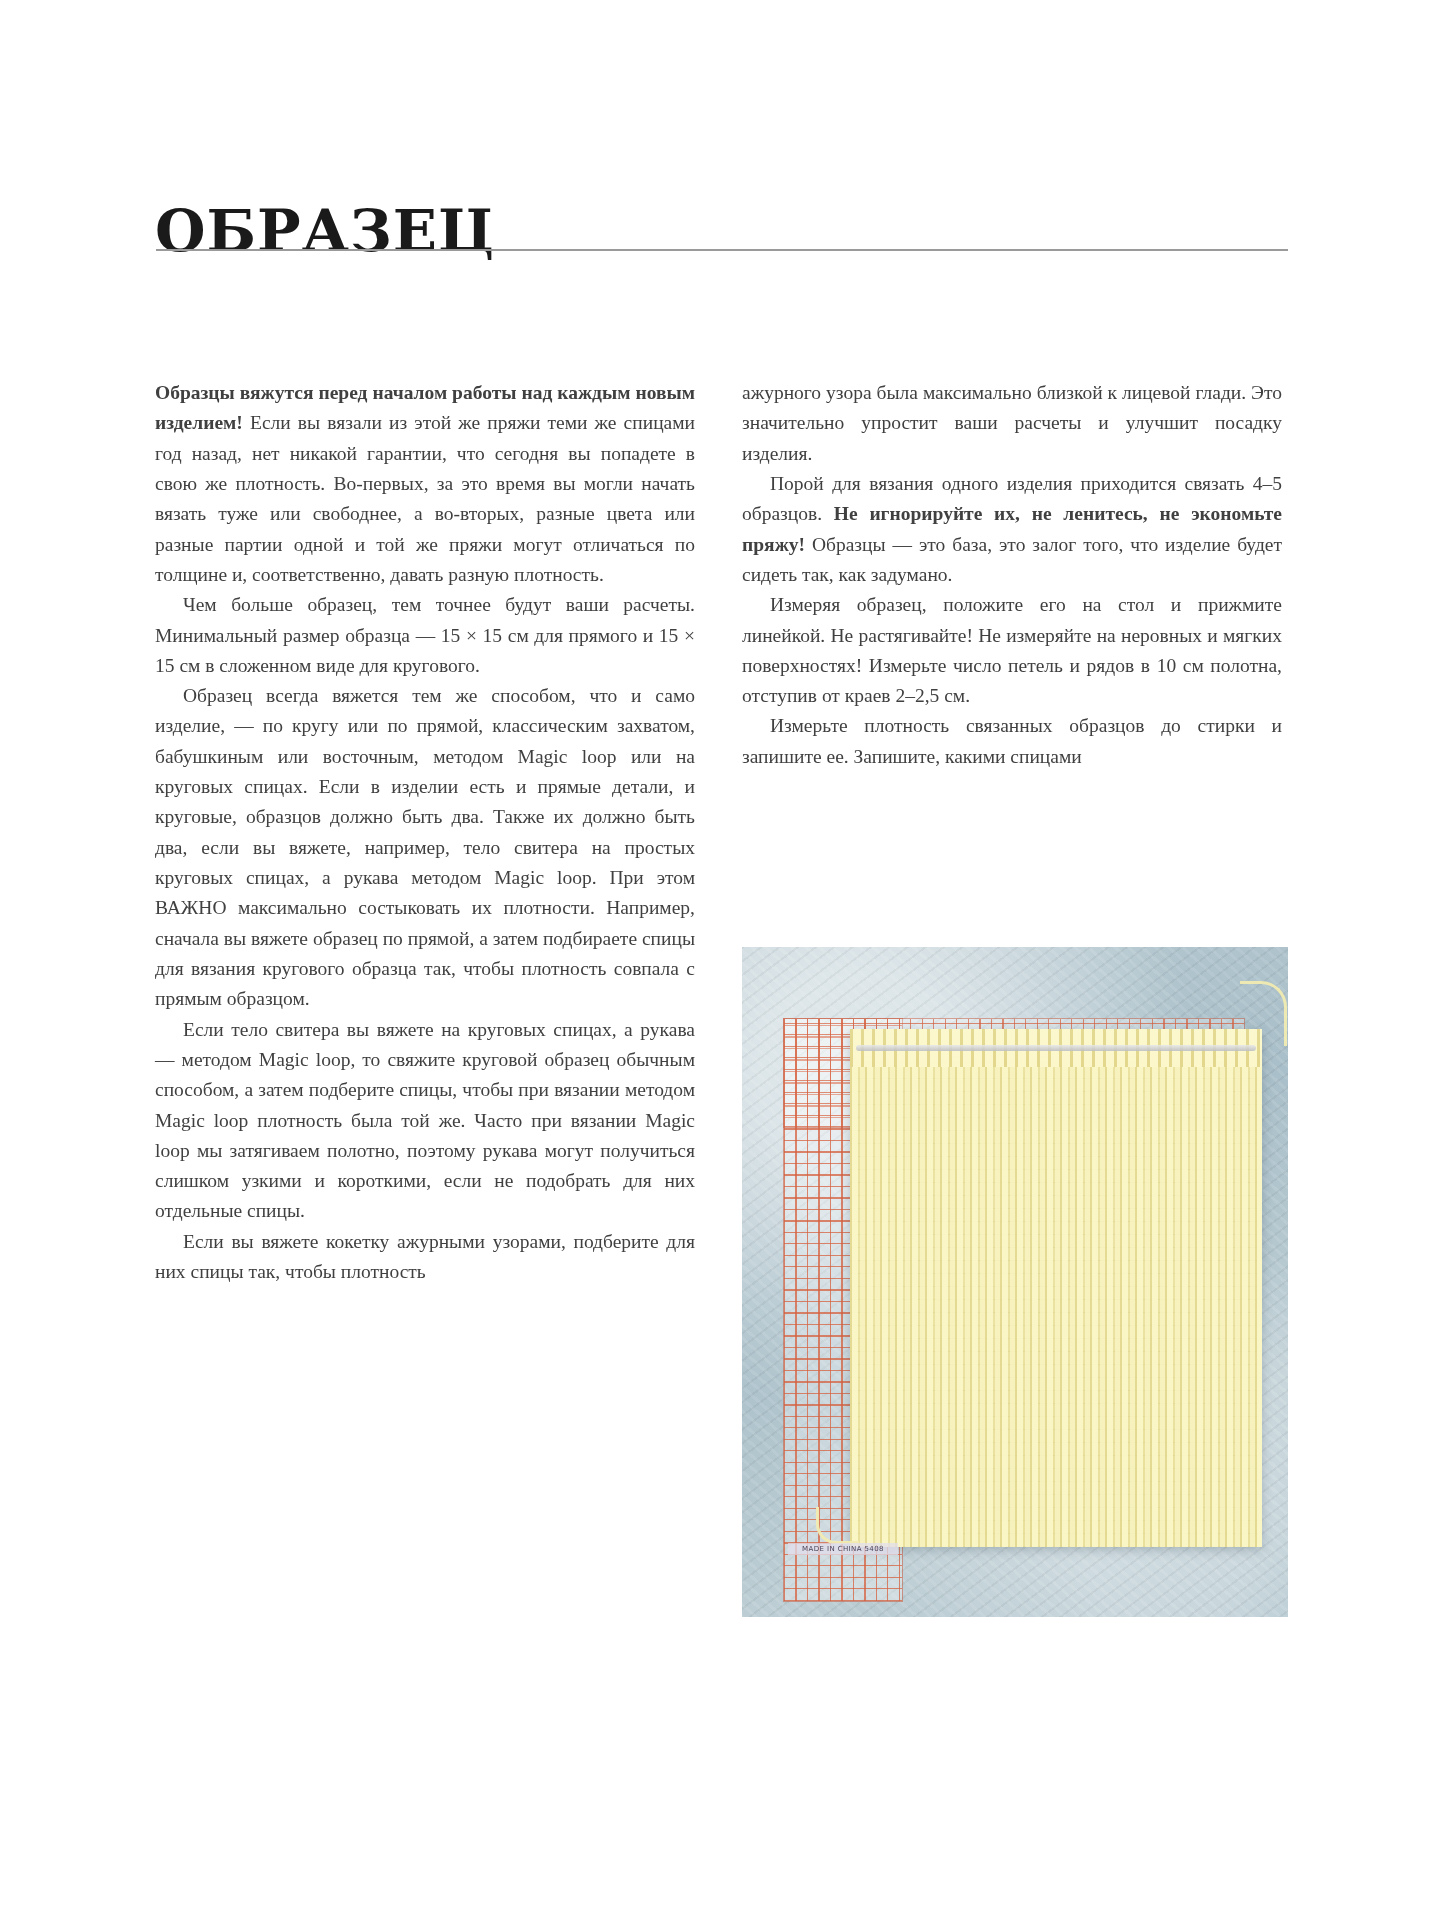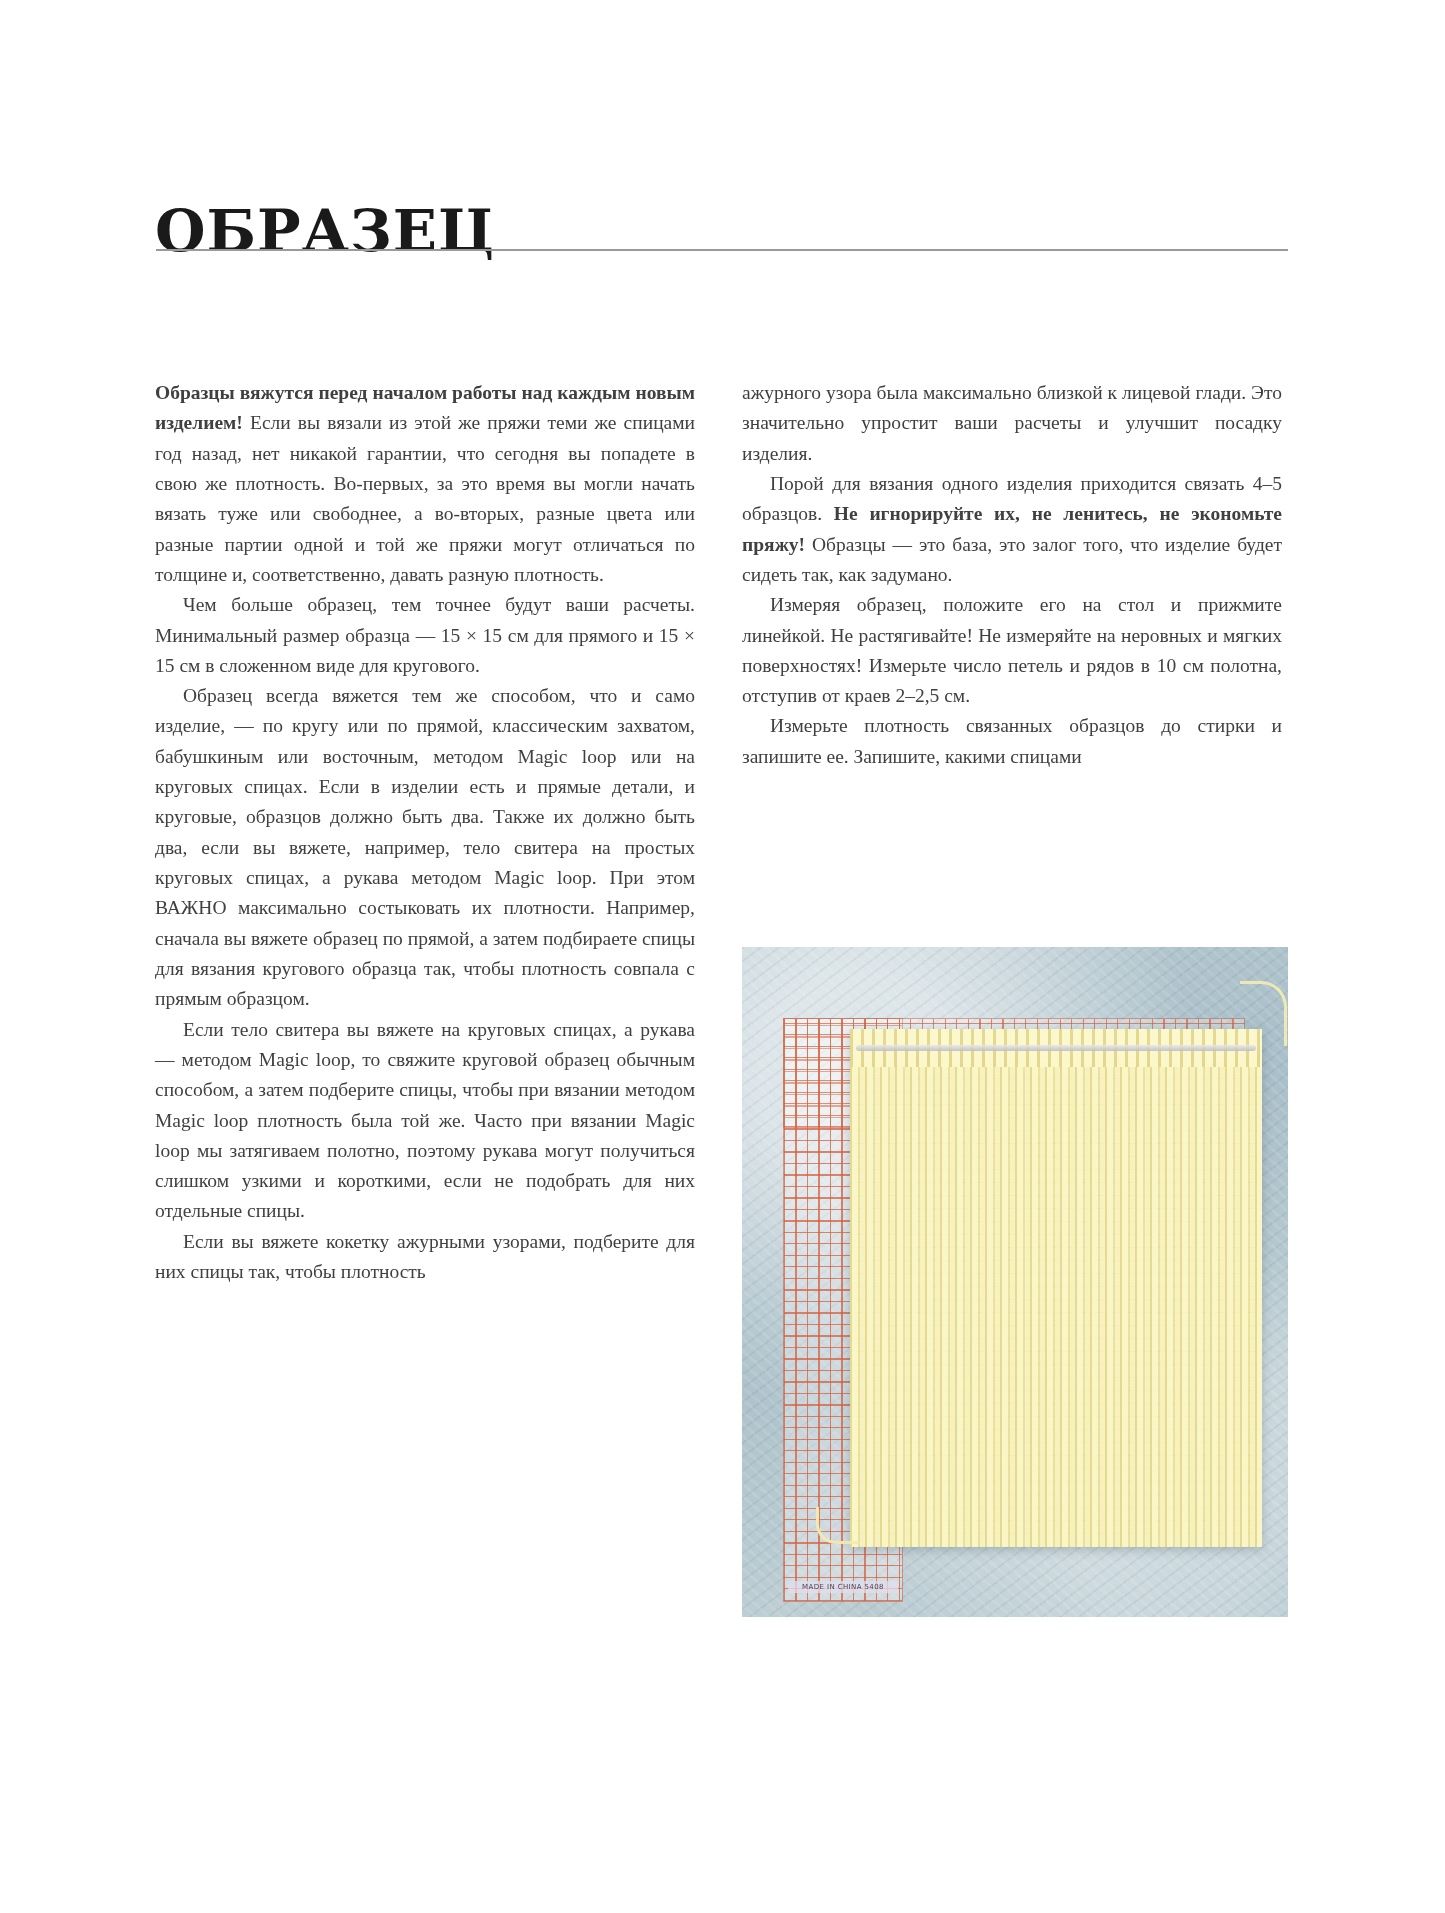--- a/index.html
+++ b/index.html
@@ -121,21 +121,20 @@
     left: 46px;
     top: 596px;
     width: 110px;
     font-family: "DejaVu Sans", sans-serif;
     font-size: 7px;
     letter-spacing: .4px;
     color: #4a3f57;
     text-align: center;
     background: rgba(226,222,236,.75);
     padding: 2px 0;
-    margin-top: 38px;
   }
 
   
   .swatch {
     position: absolute;
     left: 108px;
     top: 82px;
     width: 412px;
     height: 518px;
     background: linear-gradient(180deg, #f6f0b8 0%, #f7f2bf 40%, #f3ecb0 100%);

